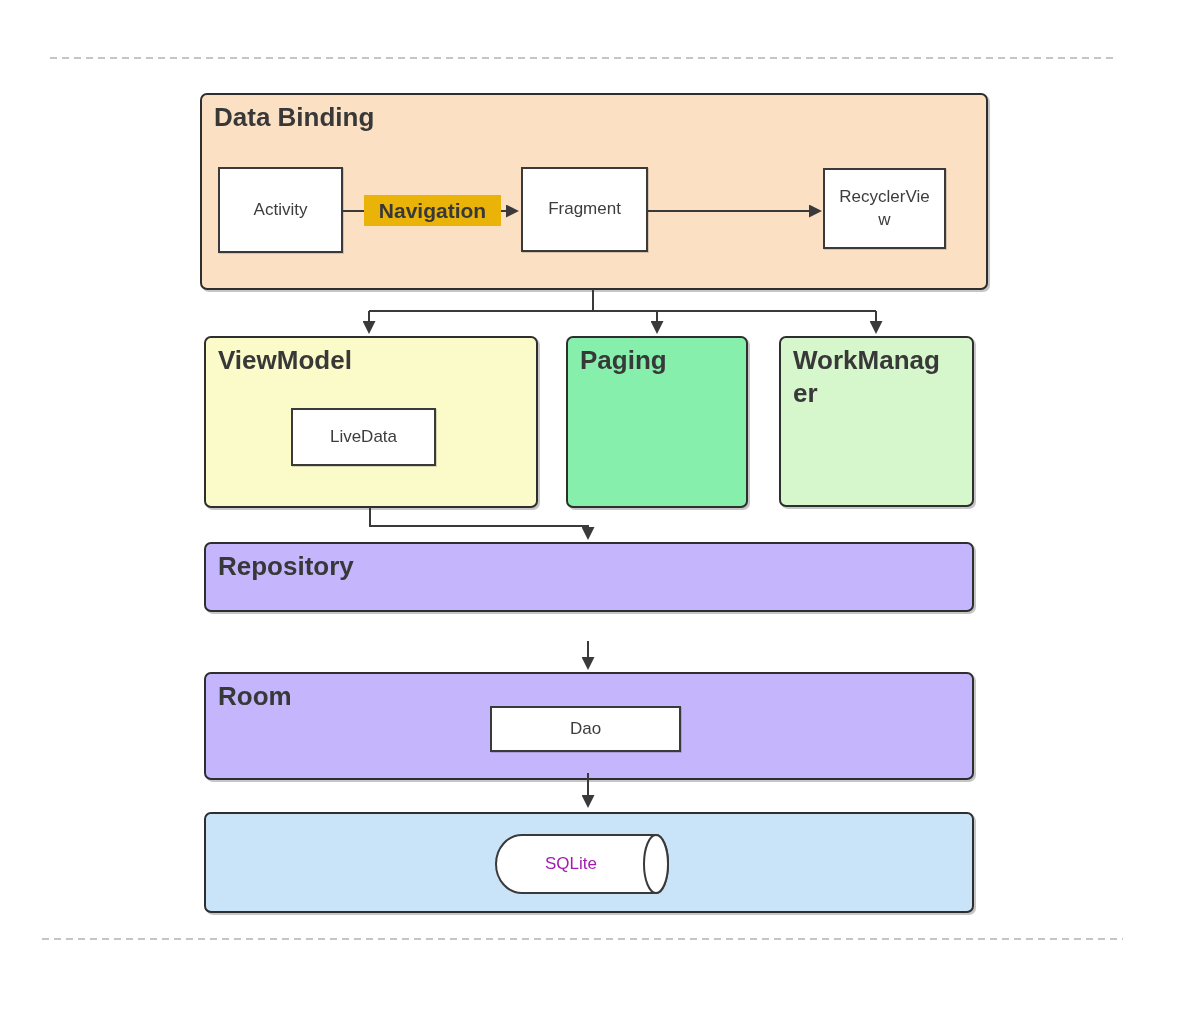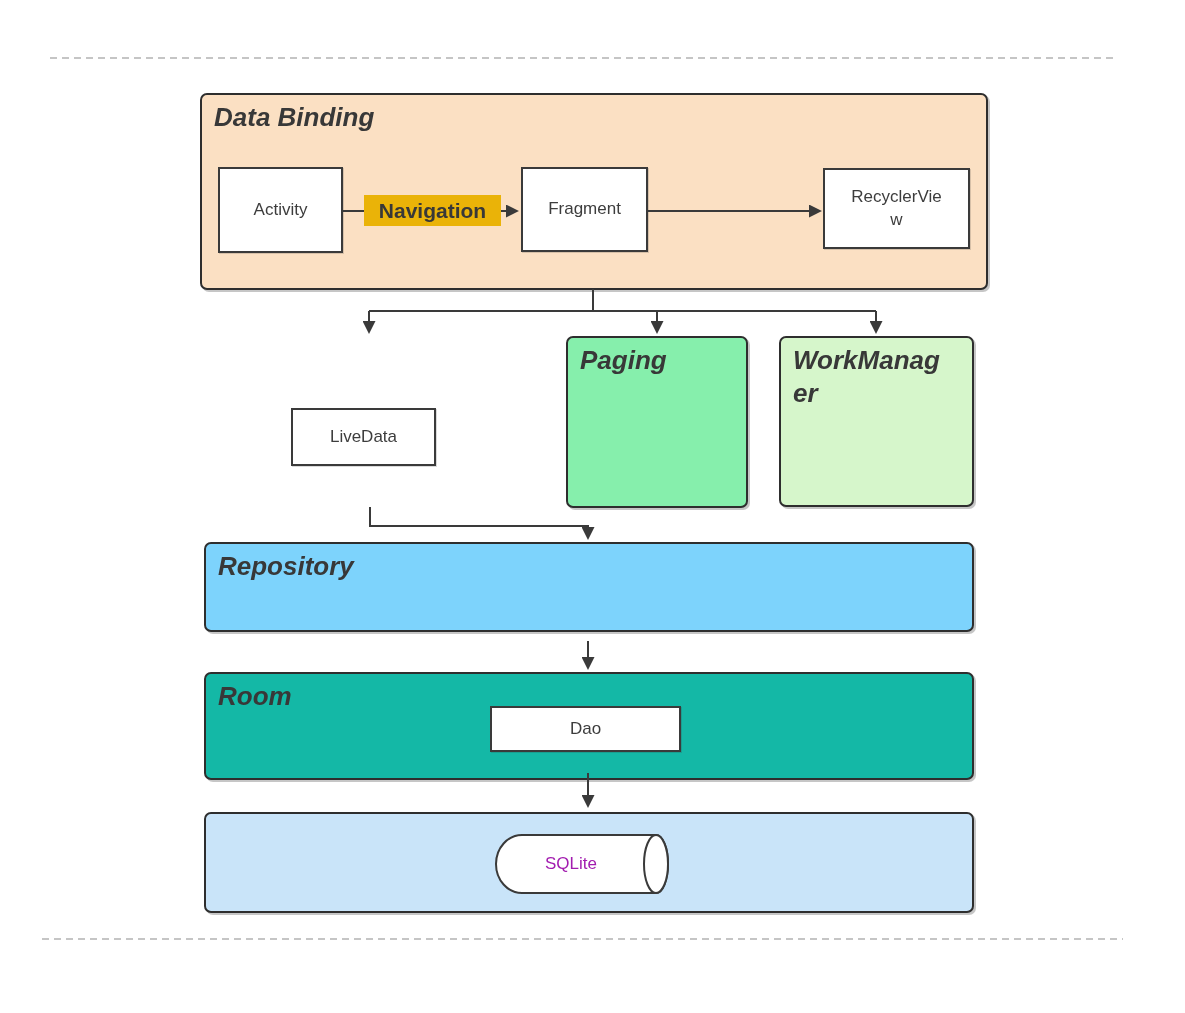--- a/index.html
+++ b/index.html
@@ -5,44 +5,43 @@
   html,body{margin:0;padding:0;background:#ffffff;}
   .canvas{
     position:relative;width:1185px;height:1013px;background:#ffffff;overflow:hidden;
     font-family:"Liberation Sans","DejaVu Sans",sans-serif;
   }
   *{box-sizing:border-box;}
   
   .gbox{
     position:absolute;border:2.5px solid #2e2e2e;border-radius:7px;
     box-shadow:2px 2px 0 rgba(50,50,50,0.28);
-    font-style:italic;
   }
   .gtitle{
     padding:6px 12px 0 12px;font-size:26px;font-weight:bold;color:#383838;
     line-height:1.25;letter-spacing:0;
   }
   .g-databinding{left:200px;top:93px;width:788px;height:197px;background:#fbe0c3;}
   .g-viewmodel{left:204px;top:336px;width:334px;height:172px;background:#fbfbc9;}
   .g-paging{left:566px;top:336px;width:182px;height:172px;background:#86efac;}
   .g-workmanager{left:779px;top:336px;width:195px;height:171px;background:#d6f6cb;}
-  .g-repository{left:204px;top:542px;width:770px;height:90px;background:#7dd3fc;}
-  .g-room{left:204px;top:672px;width:770px;height:108px;background:#14b8a6;}
+  .g-repository{left:204px;top:542px;width:770px;height:70px;background:#c4b5fd;}
+  .g-room{left:204px;top:672px;width:770px;height:108px;background:#c4b5fd;}
   .g-sqlite{left:204px;top:812px;width:770px;height:101px;background:#c9e4f9;}
   .wrapbreak{display:inline-block;max-width:155px;word-break:break-all;}
   
   .node{
     position:absolute;background:#ffffff;border:2px solid #3a3a3a;
     display:flex;align-items:center;justify-content:center;text-align:center;
     font-size:17px;color:#3d3d3d;line-height:1.3;
     box-shadow:1px 1px 0 rgba(50,50,50,0.18);
   }
   .n-activity{left:218px;top:167px;width:125px;height:86px;}
   .n-fragment{left:521px;top:167px;width:127px;height:85px;}
-  .n-recycler{left:823px;top:168px;width:147px;height:81px;}
+  .n-recycler{left:823px;top:168px;width:123px;height:81px;}
   .n-recycler span{display:inline-block;max-width:96px;word-break:break-all;}
   .n-livedata{left:291px;top:408px;width:145px;height:58px;}
   .n-dao{left:490px;top:706px;width:191px;height:46px;text-align:right;}
   
   .edge-label{
     position:absolute;left:364px;top:195px;width:137px;height:31px;
     background:#eab308;display:flex;align-items:center;justify-content:center;
     font-size:21px;font-weight:bold;color:#383838;z-index:3;
   }
   
@@ -58,20 +57,23 @@
 </style>
 </head>
 <body>
 
 <div class="canvas">
 
   <div class="gbox g-databinding">
     <div class="gtitle">Data Binding</div>
   </div>
 
+  <div class="gbox g-viewmodel">
+    <div class="gtitle">ViewModel</div>
+  </div>
 
   <div class="gbox g-paging">
     <div class="gtitle">Paging</div>
   </div>
 
   <div class="gbox g-workmanager">
     <div class="gtitle"><span class="wrapbreak">WorkManager</span></div>
   </div>
 
   <div class="gbox g-repository">

